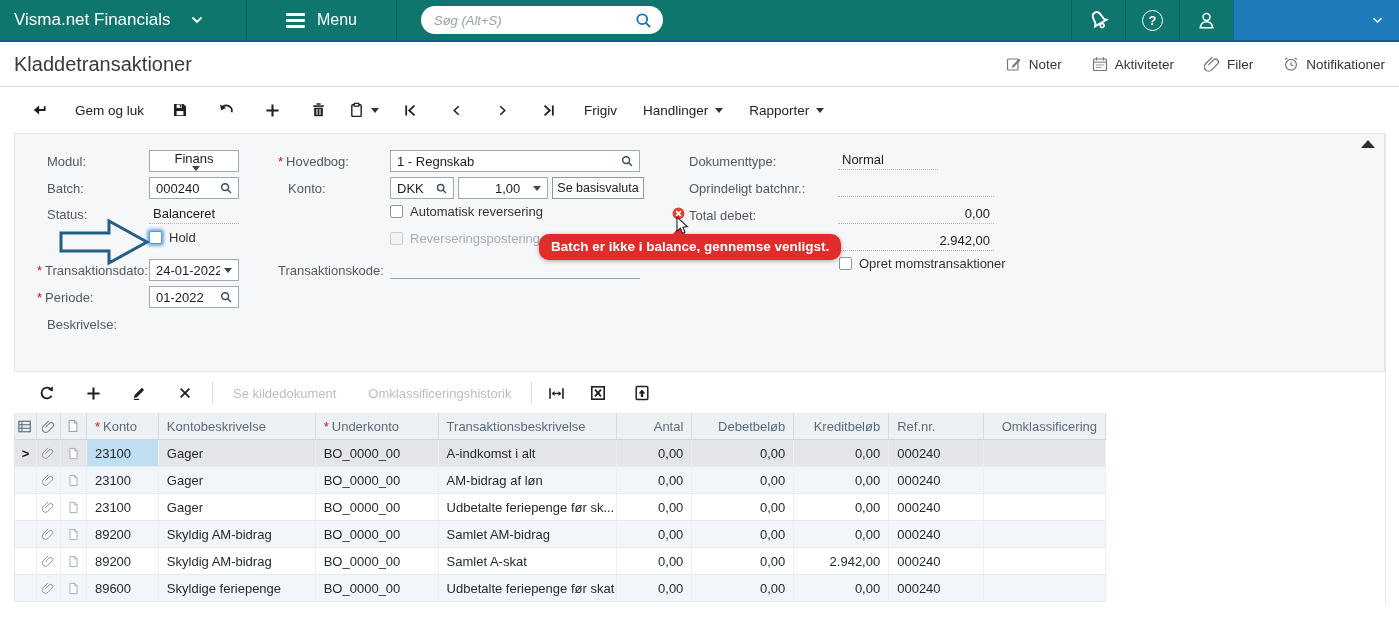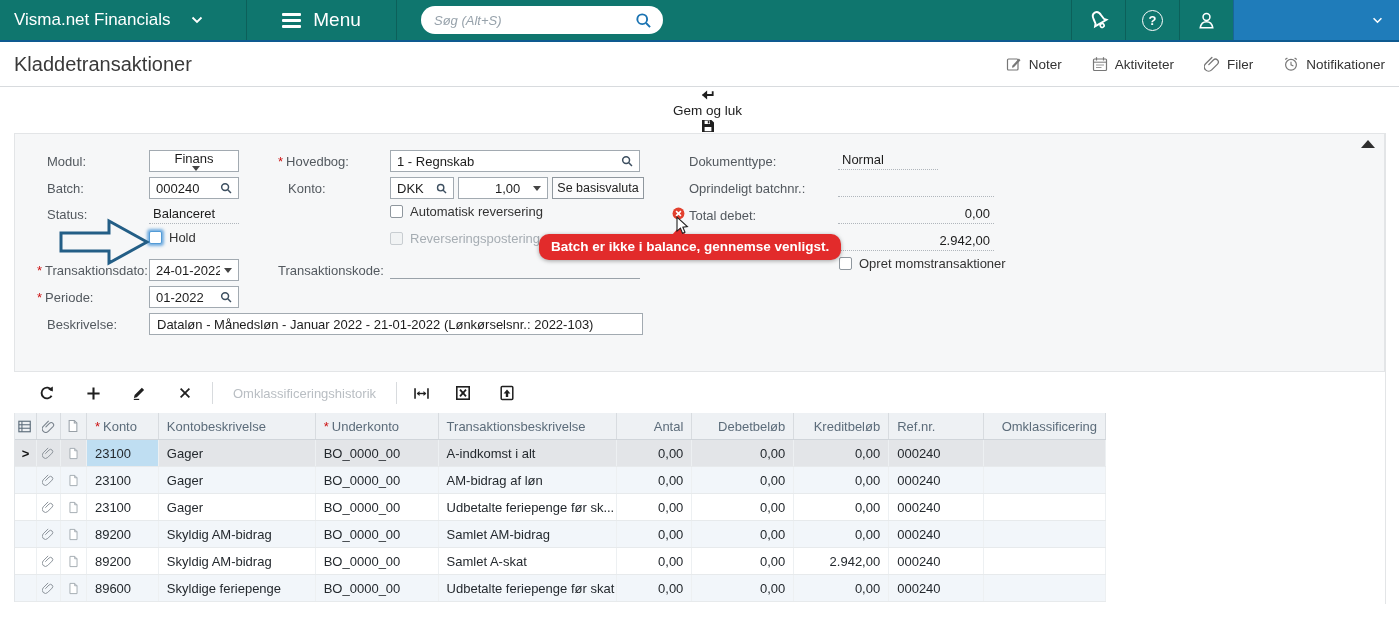--- a/index.html
+++ b/index.html
@@ -7,21 +7,21 @@
   body {
     width:1399px; height:637px; position:relative; overflow:hidden;
     font-family:"Liberation Sans", sans-serif; background:#fff; color:#222;
   }
   
   .topbar { position:absolute; left:0; top:0; width:1399px; height:42px;
     background:#0f766e; border-bottom:2px solid #0e5a90; display:flex; align-items:stretch; color:#fff; }
   .tb-brand { width:247px; display:flex; align-items:center; padding-left:14px; gap:20px;
     font-size:17px; border-right:1px solid rgba(0,0,0,0.18); cursor:pointer; }
   .tb-menu { width:150px; display:flex; align-items:center; justify-content:center; gap:12px;
-    font-size:19px; border-right:1px solid rgba(0,0,0,0.18); cursor:pointer; }
+    font-size:16px; border-right:1px solid rgba(0,0,0,0.18); cursor:pointer; }
   .burger { display:inline-block; }
   .burger div { width:19px; height:3px; background:#fff; margin:3px 0; border-radius:1px; }
   .searchpill { margin-left:24px; width:242px; height:28px; align-self:center; background:#fff;
     border-radius:14px; display:flex; align-items:center; padding:0 11px; }
   .searchpill input { border:none; outline:none; flex:1; font-size:13px; font-family:"Liberation Sans",sans-serif; color:#333; background:transparent; }
   .searchpill input::placeholder { font-style:italic; color:#97a2ab; }
   .tb-spacer { flex:1; }
   .tb-ic { width:54px; display:flex; align-items:center; justify-content:center;
     border-left:1px solid rgba(0,0,0,0.18); cursor:pointer; }
   .tb-end { width:166px; background:#1f7cba; border-left:1px solid rgba(0,0,0,0.18);
@@ -30,21 +30,21 @@
     display:flex; align-items:center; justify-content:center; font-size:13px; font-weight:bold; }
   .bell-rot { transform:rotate(-30deg); display:inline-flex; }
   
   .pagehead { position:absolute; left:0; top:42px; width:1399px; height:45px;
     border-bottom:1px solid #d8dbde; display:flex; align-items:center; padding:0 14px; background:#fff; }
   .pg-title { font-size:20px; color:#3a3a3a; }
   .pg-links { margin-left:auto; display:flex; gap:30px; }
   .pg-link { display:flex; align-items:center; gap:7px; font-size:13.5px; color:#333; cursor:pointer; }
   
   .toolbar { position:absolute; left:0; top:87px; width:1399px; height:46px; background:#fff;
-    display:flex; align-items:center; padding-left:16px;flex-direction:column; }
+    display:flex; align-items:center; padding-left:16px; }
   .tbb { min-width:46px; height:32px; display:flex; align-items:center; justify-content:center; cursor:pointer; color:#1f1f1f; }
   .tbb.txt { min-width:0; padding:0 13px; font-size:13.5px; color:#222; }
   .caret { width:0; height:0; border-left:4px solid transparent; border-right:4px solid transparent;
     border-top:5px solid #333; display:inline-block; margin-left:7px; }
   
   .panel { position:absolute; left:14px; top:133px; width:1371px; height:239px;
     background:#f6f7f8; border:1px solid #e3e5e7; }
   .flabel { position:absolute; font-size:13px; color:#53595f; white-space:nowrap; }
   .star { color:#cc1111; margin-right:3px; }
   .fld { position:absolute; height:22px; background:#fff; border:1px solid #a2aab1;
@@ -301,21 +301,20 @@
     <span class="grow">24-01-2022</span>
       <span class="dd"></span>
   </div>
   <div class="fld" style="left:134px;top:152px;width:90px;">
     <span class="grow">01-2022</span>
     <svg width="12" height="12" viewBox="0 0 16 16">
         <circle cx="6.8" cy="6.8" r="4.6" fill="none" stroke="#3d4f60" stroke-width="2"></circle>
         <line x1="10.4" y1="10.4" x2="14.6" y2="14.6" stroke="#3d4f60" stroke-width="2"></line>
       </svg>
   </div>
-  <input class="beskr-input" style="left: 134px; top: 179px; width: 494px;" value="Dataløn - Månedsløn - Januar 2022 - 21-01-2022 (Lønkørselsnr.: 2022-103)">
 
   <span class="flabel" style="left:263px;top:20px;"><span class="star">*</span><span>Hovedbog:</span></span>
   <span class="flabel" style="left:273px;top:47px;">Konto:</span>
   <span class="flabel" style="left:263px;top:129px;">Transaktionskode:</span>
 
   <div class="fld" style="left:375px;top:16px;width:250px;">
     <span class="grow">1 - Regnskab</span>
     <svg width="12" height="12" viewBox="0 0 16 16">
         <circle cx="6.8" cy="6.8" r="4.6" fill="none" stroke="#3d4f60" stroke-width="2"></circle>
         <line x1="10.4" y1="10.4" x2="14.6" y2="14.6" stroke="#3d4f60" stroke-width="2"></line>
@@ -397,20 +396,23 @@
       </svg>
   </span>
   <span class="gtb">
     <svg width="14" height="14" viewBox="0 0 16 16">
         <line x1="3" y1="3" x2="13" y2="13" stroke="#1f1f1f" stroke-width="2"></line>
         <line x1="13" y1="3" x2="3" y2="13" stroke="#1f1f1f" stroke-width="2"></line>
       </svg>
   </span>
   <span class="gsep"></span>
   <span class="gtb dis">
+      <span>Se kildedokument</span>
+    </span>
+  <span class="gtb dis">
       <span>Omklassificeringshistorik</span>
     </span>
   <span class="gsep"></span>
   <span class="gtb" style="width:40px;">
     <svg width="17" height="15" viewBox="0 0 17 16">
         <line x1="1.6" y1="2.4" x2="1.6" y2="13.6" stroke="#1f1f1f" stroke-width="1.7"></line>
         <line x1="15.4" y1="2.4" x2="15.4" y2="13.6" stroke="#1f1f1f" stroke-width="1.7"></line>
         <line x1="4" y1="8" x2="13" y2="8" stroke="#1f1f1f" stroke-width="1.5"></line>
         <path d="M6.4 5.4 L3.4 8 L6.4 10.6 Z" fill="#1f1f1f"></path>
         <path d="M10.6 5.4 L13.6 8 L10.6 10.6 Z" fill="#1f1f1f"></path>

